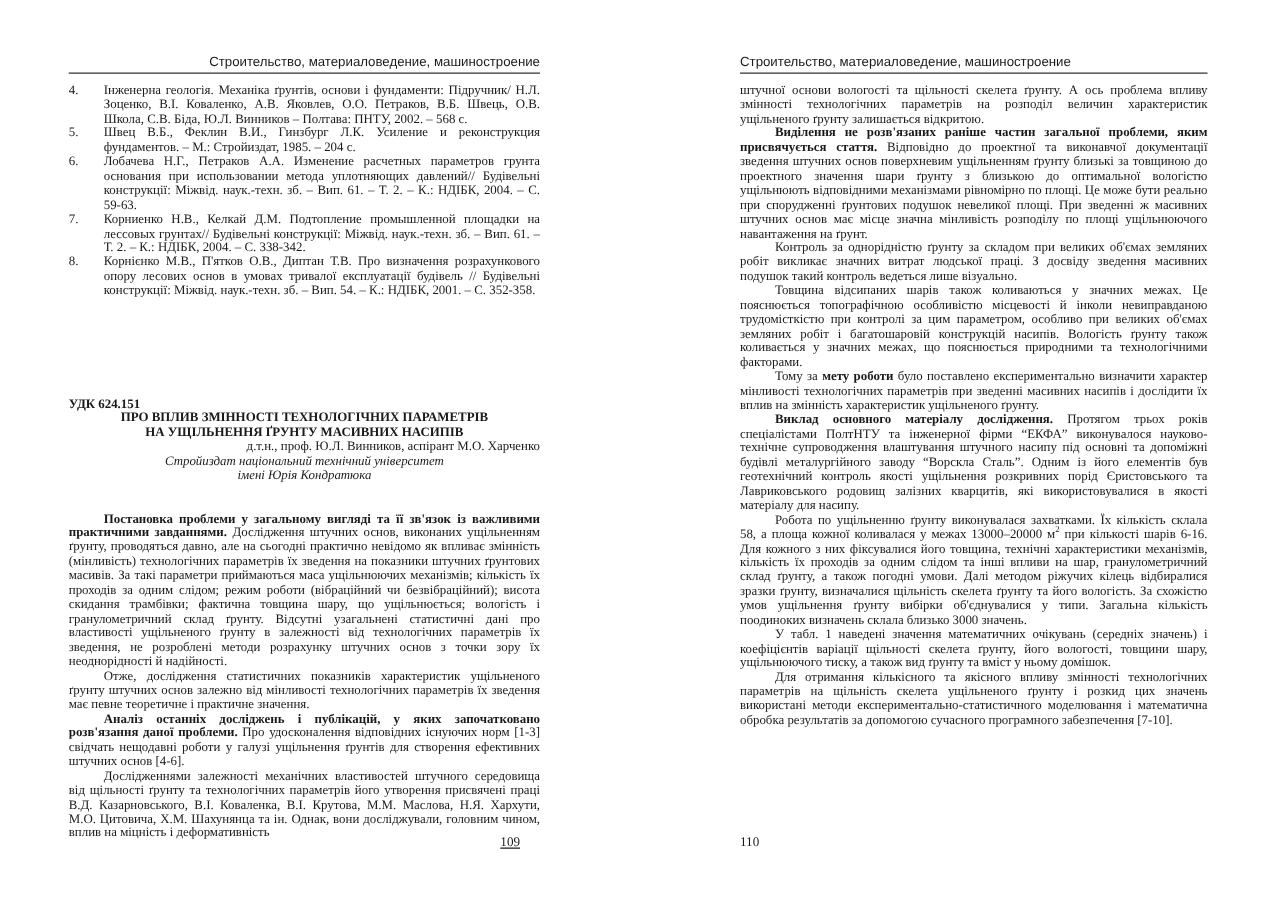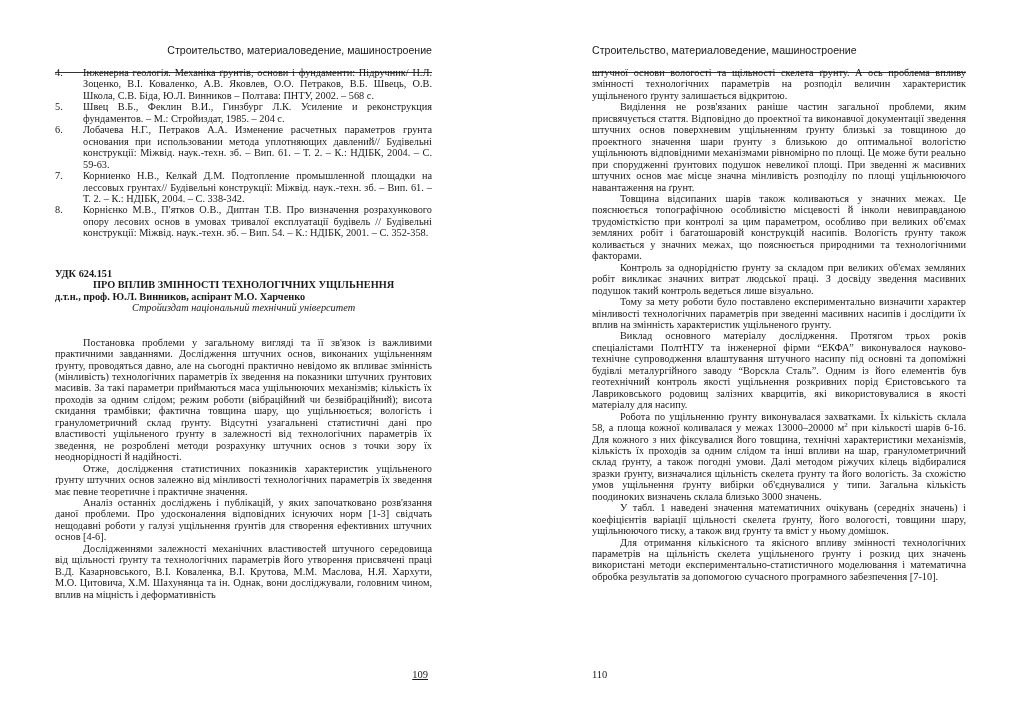--- a/index.html
+++ b/index.html
@@ -3,82 +3,84 @@
 <meta charset="utf-8">
 <style>
   html, body { margin:0; padding:0; background:#ffffff; }
   body { width:1024px; height:724px; position:relative; overflow:hidden; color:#1a1a1a; }
   .page { position:absolute; top:0; height:724px; }
   #page-left { left:55px; width:377px; }
   #page-right { left:592px; width:374px; }
   .running-head {
     position:absolute; top:44px; left:0; right:0;
     font-family:"Liberation Sans", sans-serif; font-size:10.6px; line-height:13px;
-    border-bottom:1px solid #333; padding-bottom:15px; white-space:nowrap;
+    border-bottom:1px solid #333; padding-bottom:1px; white-space:nowrap;
   }
   #page-left .running-head { text-align:right; }
   #page-right .running-head { text-align:left; }
   .body {
     position:absolute; top:67px; left:0; right:0;
     font-family:"Liberation Serif", serif; font-size:10.3px; line-height:11.45px;
     text-align:justify;
   }
   .refs { margin:0; padding:0; list-style:none; }
   .refs li { position:relative; padding-left:28px; text-align:justify; }
   .refs .num { position:absolute; left:0; top:0; }
-  .udc { font-weight:bold; margin-top:29px; }
+  .udc { font-weight:bold; margin-top:79px; }
   .title { font-weight:bold; text-align:center; }
-  .authors { font-weight:bold; text-align:left; }
+  .authors { font-weight:normal; text-align:right; }
   .affil { font-style:italic; text-align:center; }
   p { margin:0; text-indent:28px; text-align:justify; }
-  p b { font-weight:normal; }
+  p b { font-weight:bold; }
   .gap { height:23px; }
   .page-number {
     position:absolute; top:669px;
     font-family:"Liberation Serif", serif; font-size:10.5px;
   }
-  #page-left .page-number { right:4px;text-decoration:underline; }
+  #page-left .page-number { right:16px;text-decoration:underline; }
   #page-right .page-number { left:0;text-align:right; }
   sup { font-size:7px; line-height:0; }
 </style>
 </head>
 <body>
 
 <div class="page" id="page-left">
   <div class="running-head">Строительство, материаловедение, машиностроение</div>
   <div class="body">
     <ol class="refs">
       <li><span class="num">4.</span><span>Інженерна геологія. Механіка ґрунтів, основи і фундаменти: Підручник/ Н.Л. Зоценко, В.І. Коваленко, А.В. Яковлев, О.О. Петраков, В.Б. Швець, О.В. Школа, С.В. Біда, Ю.Л. Винников – Полтава: ПНТУ, 2002. – 568 с.</span></li>
       <li><span class="num">5.</span><span>Швец В.Б., Феклин В.И., Гинзбург Л.К. Усиление и реконструкция фундаментов. – М.: Стройиздат, 1985. – 204 с.</span></li>
       <li><span class="num">6.</span><span>Лобачева Н.Г., Петраков А.А. Изменение расчетных параметров грунта основания при использовании метода уплотняющих давлений// Будівельні конструкції: Міжвід. наук.-техн. зб. – Вип. 61. – Т. 2. – К.: НДІБК, 2004. – С. 59-63.</span></li>
       <li><span class="num">7.</span><span>Корниенко Н.В., Келкай Д.М. Подтопление промышленной площадки на лессовых грунтах// Будівельні конструкції: Міжвід. наук.-техн. зб. – Вип. 61. – Т. 2. – К.: НДІБК, 2004. – С. 338-342.</span></li>
       <li><span class="num">8.</span><span>Корнієнко М.В., П'ятков О.В., Диптан Т.В. Про визначення розрахункового опору лесових основ в умовах тривалої експлуатації будівель // Будівельні конструкції: Міжвід. наук.-техн. зб. – Вип. 54. – К.: НДІБК, 2001. – С. 352-358.</span></li>
     </ol>
 
     <div class="udc">УДК 624.151</div>
-    <div class="title">ПРО ВПЛИВ ЗМІННОСТІ ТЕХНОЛОГІЧНИХ УЩІЛЬНЕННЯ</div>
+    <div class="title">ПРО ВПЛИВ ЗМІННОСТІ ТЕХНОЛОГІЧНИХ ПАРАМЕТРІВ</div>
+    <div class="title">НА УЩІЛЬНЕННЯ ҐРУНТУ МАСИВНИХ НАСИПІВ</div>
     <div class="authors">д.т.н., проф. Ю.Л. Винников, аспірант М.О. Харченко</div>
     <div class="affil">Стройиздат національний технічний університет</div>
+    <div class="affil">імені Юрія Кондратюка</div>
     <div class="gap"></div>
 
     <p><b>Постановка проблеми у загальному вигляді та її зв'язок із важливими практичними завданнями.</b><span> Дослідження штучних основ, виконаних ущільненням ґрунту, проводяться давно, але на сьогодні практично невідомо як впливає змінність (мінливість) технологічних параметрів їх зведення на показники штучних ґрунтових масивів. За такі параметри приймаються маса ущільнюючих механізмів; кількість їх проходів за одним слідом; режим роботи (вібраційний чи безвібраційний); висота скидання трамбівки; фактична товщина шару, що ущільнюється; вологість і гранулометричний склад ґрунту. Відсутні узагальнені статистичні дані про властивості ущільненого ґрунту в залежності від технологічних параметрів їх зведення, не розроблені методи розрахунку штучних основ з точки зору їх неоднорідності й надійності.</span></p>
     <p><span>Отже, дослідження статистичних показників характеристик ущільненого ґрунту штучних основ залежно від мінливості технологічних параметрів їх зведення має певне теоретичне і практичне значення.</span></p>
     <p><b>Аналіз останніх досліджень і публікацій, у яких започатковано розв'язання даної проблеми.</b><span> Про удосконалення відповідних існуючих норм [1-3] свідчать нещодавні роботи у галузі ущільнення ґрунтів для створення ефективних штучних основ [4-6].</span></p>
     <p><span>Дослідженнями залежності механічних властивостей штучного середовища від щільності ґрунту та технологічних параметрів його утворення присвячені праці В.Д. Казарновського, В.І. Коваленка, В.І. Крутова, М.М. Маслова, Н.Я. Хархути, М.О. Цитовича, Х.М. Шахунянца та ін. Однак, вони досліджували, головним чином, вплив на міцність і деформативність</span></p>
   </div>
   <div class="page-number">109</div>
 </div>
 
 <div class="page" id="page-right">
   <div class="running-head">Строительство, материаловедение, машиностроение</div>
   <div class="body">
     <p style="text-indent:0"><span>штучної основи вологості та щільності скелета ґрунту. А ось проблема впливу змінності технологічних параметрів на розподіл величин характеристик ущільненого ґрунту залишається відкритою.</span></p>
     <p><b>Виділення не розв'язаних раніше частин загальної проблеми, яким присвячується стаття.</b><span> Відповідно до проектної та виконавчої документації зведення штучних основ поверхневим ущільненням ґрунту близькі за товщиною до проектного значення шари ґрунту з близькою до оптимальної вологістю ущільнюють відповідними механізмами рівномірно по площі. Це може бути реально при спорудженні ґрунтових подушок невеликої площі. При зведенні ж масивних штучних основ має місце значна мінливість розподілу по площі ущільнюючого навантаження на ґрунт.</span></p>
+    <p><span>Контроль за однорідністю ґрунту за складом при великих об'ємах земляних робіт викликає значних витрат людської праці. З досвіду зведення масивних подушок такий контроль ведеться лише візуально.</span></p>
     <p><span>Товщина відсипаних шарів також коливаються у значних межах. Це пояснюється топографічною особливістю місцевості й інколи невиправданою трудомісткістю при контролі за цим параметром, особливо при великих об'ємах земляних робіт і багатошаровій конструкцій насипів. Вологість ґрунту також коливається у значних межах, що пояснюється природними та технологічними факторами.</span></p>
-    <p><span>Контроль за однорідністю ґрунту за складом при великих об'ємах земляних робіт викликає значних витрат людської праці. З досвіду зведення масивних подушок такий контроль ведеться лише візуально.</span></p>
     <p><span>Тому за </span><b>мету роботи</b><span> було поставлено експериментально визначити характер мінливості технологічних параметрів при зведенні масивних насипів і дослідити їх вплив на змінність характеристик ущільненого ґрунту.</span></p>
     <p><b>Виклад основного матеріалу дослідження.</b><span> Протягом трьох років спеціалістами ПолтНТУ та інженерної фірми “ЕКФА” виконувалося науково-технічне супроводження влаштування штучного насипу під основні та допоміжні будівлі металургійного заводу “Ворскла Сталь”. Одним із його елементів був геотехнічний контроль якості ущільнення розкривних порід Єристовського та Лавриковського родовищ залізних кварцитів, які використовувалися в якості матеріалу для насипу.</span></p>
     <p><span>Робота по ущільненню ґрунту виконувалася захватками. Їх кількість склала 58, а площа кожної коливалася у межах 13000–20000 м</span><sup>2</sup><span> при кількості шарів 6-16. Для кожного з них фіксувалися його товщина, технічні характеристики механізмів, кількість їх проходів за одним слідом та інші впливи на шар, гранулометричний склад ґрунту, а також погодні умови. Далі методом ріжучих кілець відбиралися зразки ґрунту, визначалися щільність скелета ґрунту та його вологість. За схожістю умов ущільнення ґрунту вибірки об'єднувалися у типи. Загальна кількість поодиноких визначень склала близько 3000 значень.</span></p>
     <p><span>У табл. 1 наведені значення математичних очікувань (середніх значень) і коефіцієнтів варіації щільності скелета ґрунту, його вологості, товщини шару, ущільнюючого тиску, а також вид ґрунту та вміст у ньому домішок.</span></p>
     <p><span>Для отримання кількісного та якісного впливу змінності технологічних параметрів на щільність скелета ущільненого ґрунту і розкид цих значень використані методи експериментально-статистичного моделювання і математична обробка результатів за допомогою сучасного програмного забезпечення [7-10].</span></p>
   </div>
   <div class="page-number">110</div>
 </div>
 
 </body></html>

